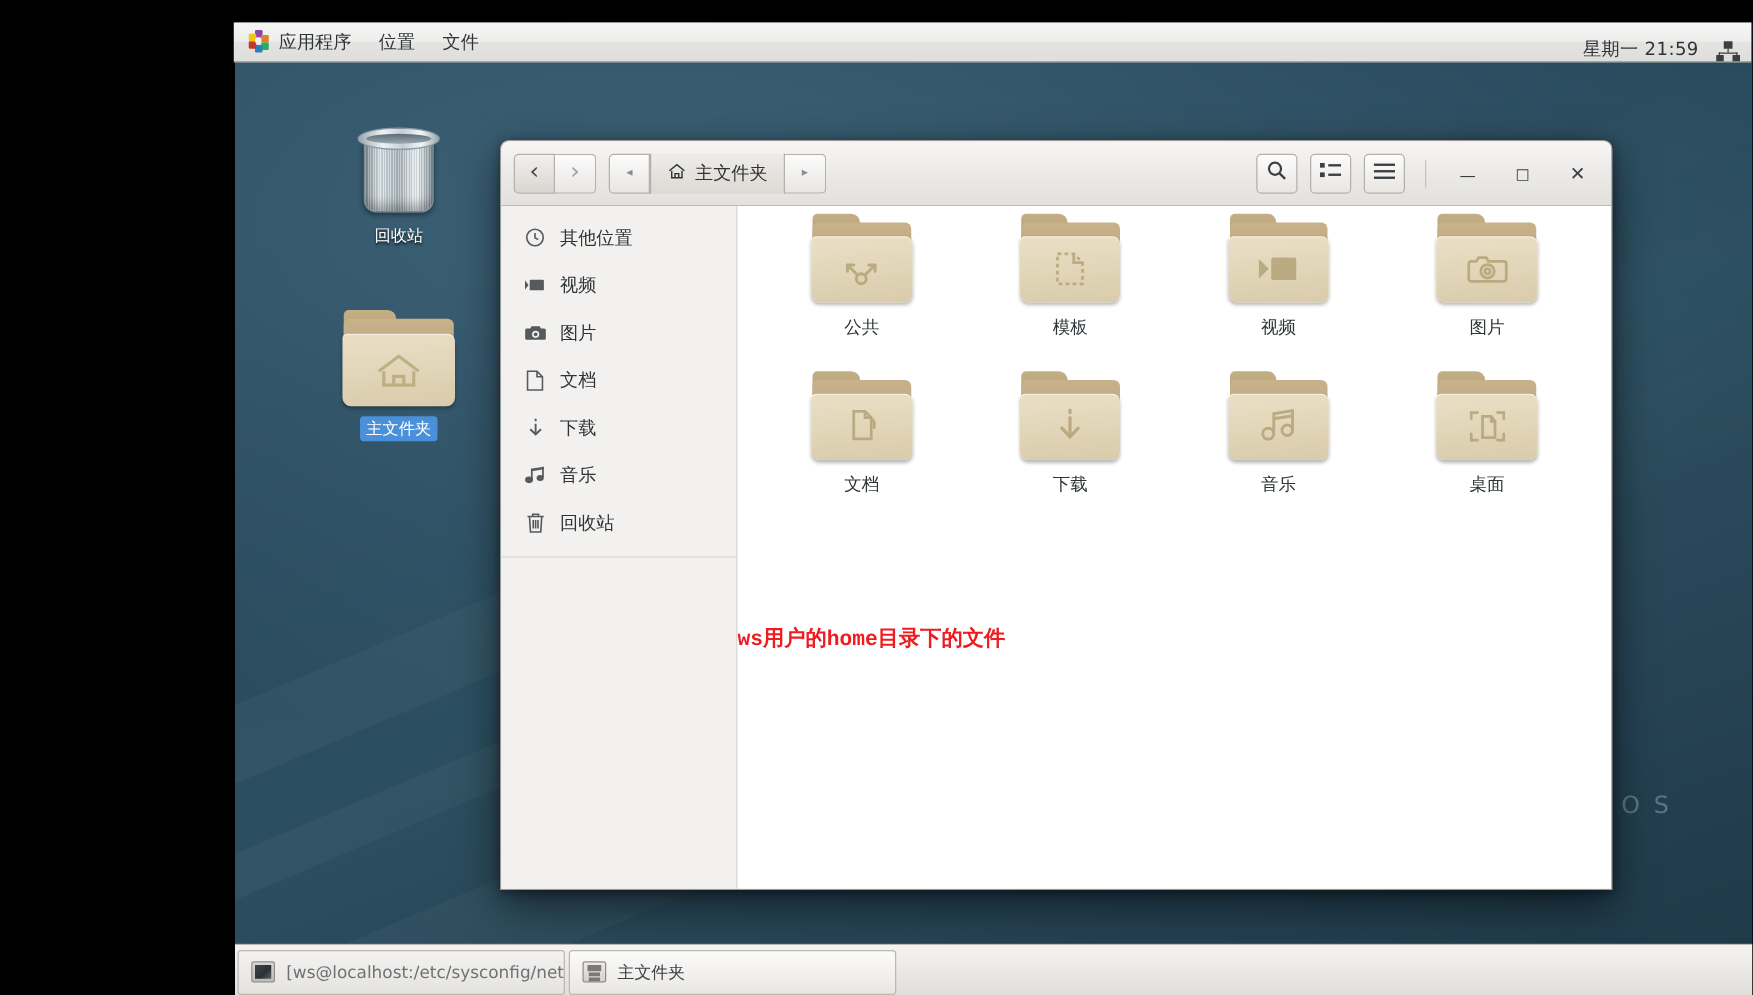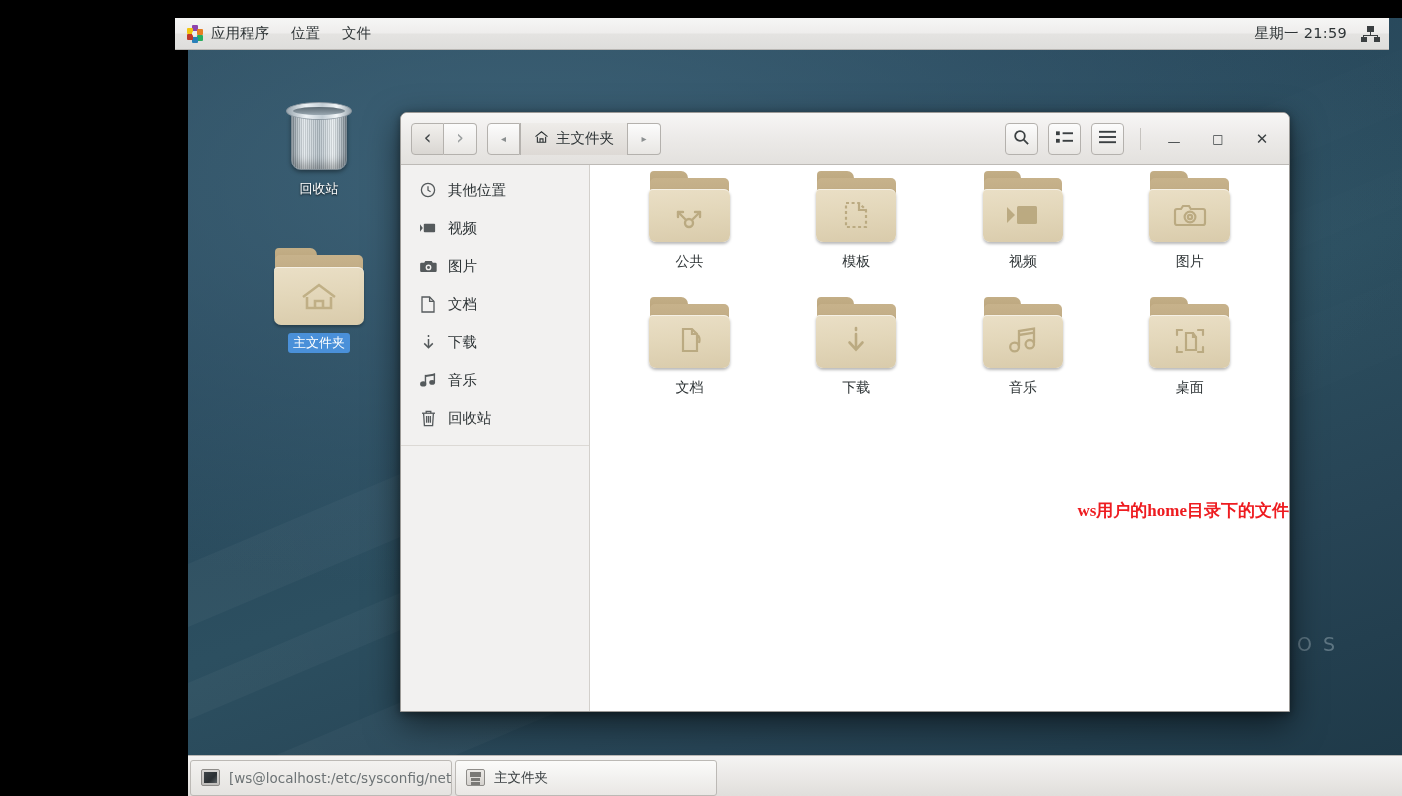--- a/index.html
+++ b/index.html
@@ -30,24 +30,24 @@
     font-size: 118px; line-height: 1; color: rgba(190,205,212,0.30);
     font-family: "DejaVu Sans", sans-serif; font-weight: 300;
   }
   #wm-tos {
     position: absolute; right: 56px; bottom: 100px;
     font-size: 19px; letter-spacing: 11px; color: rgba(190,205,212,0.38);
   }
 
   
   #menubar {
-    position: absolute; left: 175px; top: 18px; width: 1214px; height: 32px;
+    position: absolute; left: 187px; top: 18px; width: 1214px; height: 32px;
     background: linear-gradient(180deg,#f6f6f5 0%,#eeedec 48%,#e4e3e1 52%,#dededc 100%);
     border-bottom: 1px solid #b9b7b4;
-    display: flex; align-items: center; font-size: 14.5px; color: #2e3436;
+    display: flex; align-items: flex-end; font-size: 14.5px; color: #2e3436;
   }
   .menu-item { padding: 0 11px; height: 32px; display: flex; align-items: center; gap: 7px; cursor: default; }
   #menubar .spacer { flex: 1; }
   #clock { padding: 0 14px 0 8px; font-size: 14.5px; color: #2e3436; letter-spacing: .3px;}
   #tray { padding-right: 10px; display: flex; align-items: center; }
 
   
   .gnome-ico { width: 18px; height: 18px; position: relative; }
   .gnome-ico i { position: absolute; width: 6px; height: 6px; border-radius: 1px; }
 
@@ -168,23 +168,23 @@
   #files {
     flex: 1; background: #fff; position: relative; overflow: hidden;
     padding: 0 16px 0 16px;
   }
   #grid { display: grid; grid-template-columns: repeat(4, 1fr); row-gap: 14px; }
   .file-cell { text-align: center; padding: 6px 4px; cursor: default; border-radius: 4px; }
   .file-cell .folder { width: 82px; height: 74px; margin: 0 auto; }
   .file-cell .fname { margin-top: 8px; font-size: 14px; color: #2e3436; }
 
   #annotation {
-    position: absolute; left: 0; right: 0; top: 334px; text-align: right;
+    position: absolute; left: 0; right: 0; top: 334px; text-align: left;
     color: #ee1c20; font-size: 17px; font-weight: bold;
-    font-family: Liberation Serif, serif;
+    font-family: Liberation Mono, monospace;
   }
 
   
   #taskbar {
     position: absolute; left: 188px; top: 755px; width: 1214px; height: 41px;
     background: linear-gradient(180deg,#f5f4f3 0%,#eceaE8 45%,#e0dedb 100%);
     border-top: 1px solid #b9b7b4;
     display: flex; align-items: center; padding: 3px 0 0 2px; gap: 0;
   }
   .task {

